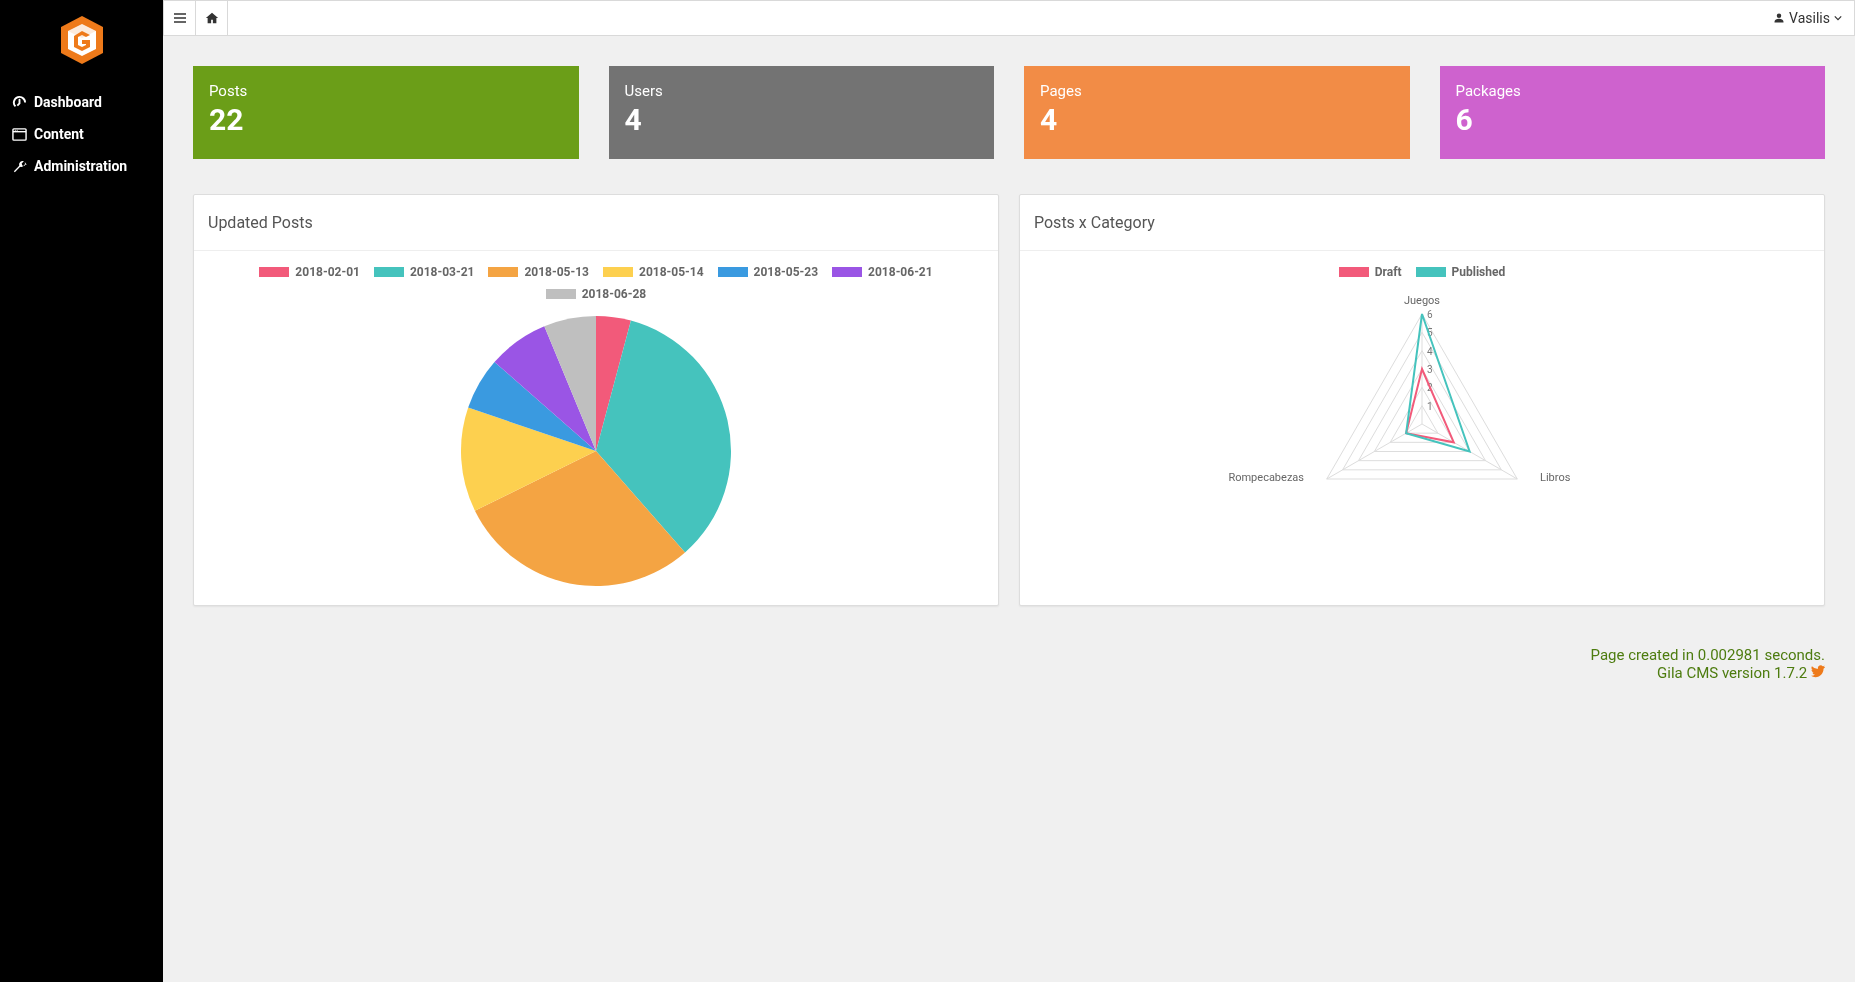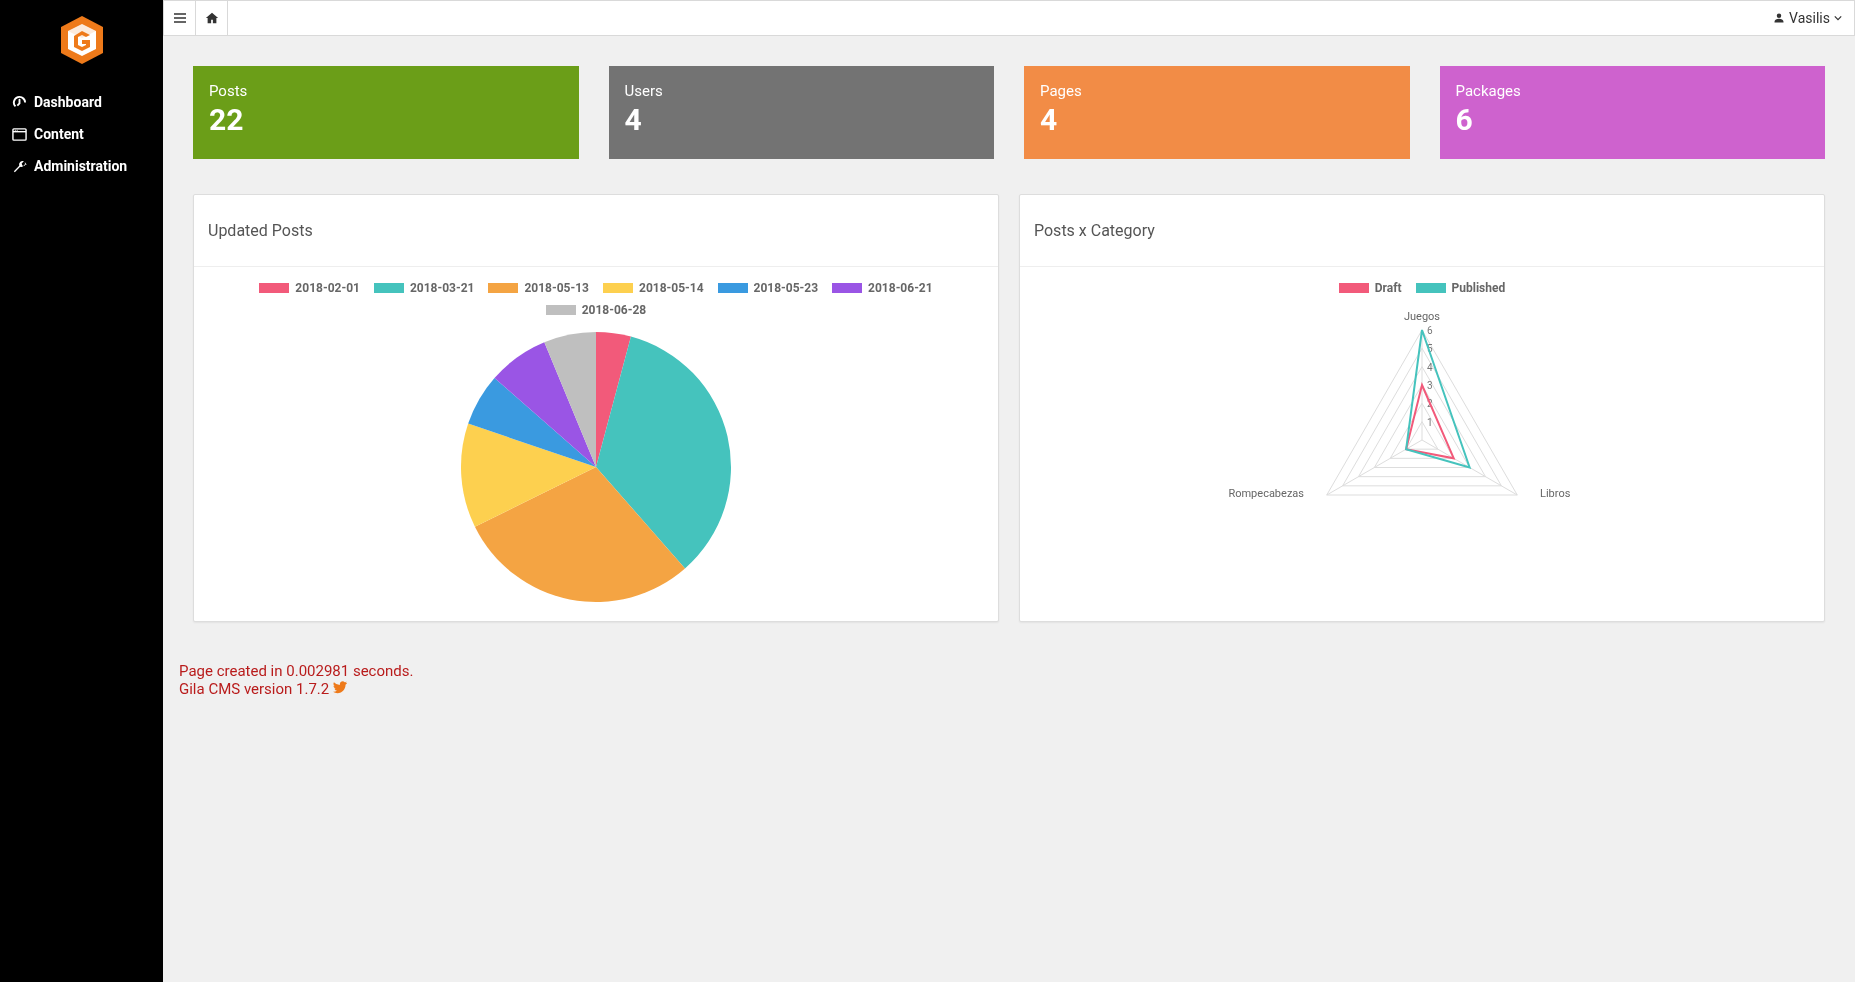--- a/index.html
+++ b/index.html
@@ -32,32 +32,32 @@
 .stat { flex:1; padding:16px 16px 22px; color:#fff; }
 .stat-title { font-size:15px; margin-bottom:2px; }
 .stat-value { font-size:30px; font-weight:700; }
 .stat.green { background:#6b9e18; }
 .stat.blue  { background:#737373; }
 .stat.orange{ background:#f28c46; }
 .stat.pink  { background:#ce62ce; }
 
 .panels { display:flex; gap:20px; margin-bottom:40px; }
 .panel { background:#fff; border:1px solid #ddd; border-radius:2px; box-shadow:0 1px 2px rgba(0,0,0,.06); }
-.panel-h { padding:26px 14px; border-bottom:1px solid #eee; font-size:16px; color:#555; }
+.panel-h { padding:18px 14px; border-bottom:1px solid #eee; font-size:16px; color:#555; }
 .panel-body { padding:8px 12px 14px; }
 .panel.left { flex:1; }
 .panel.right{ flex:1; }
 
 .legend { display:flex; flex-wrap:wrap; justify-content:center; gap:8px 14px; font-size:12px; color:#666; margin:6px 0 10px;font-weight:bold; }
 .legend-item { display:flex; align-items:center; gap:6px; }
 .swatch { width:30px; height:10px; display:inline-block; }
 
 .chart-wrap { display:flex; justify-content:center; }
 
-.footer { font-size:15px; color:#b91c1c; padding:0 0 20px 6px; margin-top:10px; margin-left:-20px;}
+.footer { font-size:15px; color:#4d7c0f; padding:0 0 20px 6px; margin-top:10px; margin-left:-20px;text-align:right;}
 .footer a { color:#ee7a1a; }
 
 </style>
 </head>
 <body>
 
 <aside class="sidebar">
   <div class="logo-box">
     <svg width="48" height="52" viewBox="0 0 48 52">
       <polygon points="24,2 45,13 45,39 24,50 3,39 3,13" fill="#ee7a1a"></polygon>

